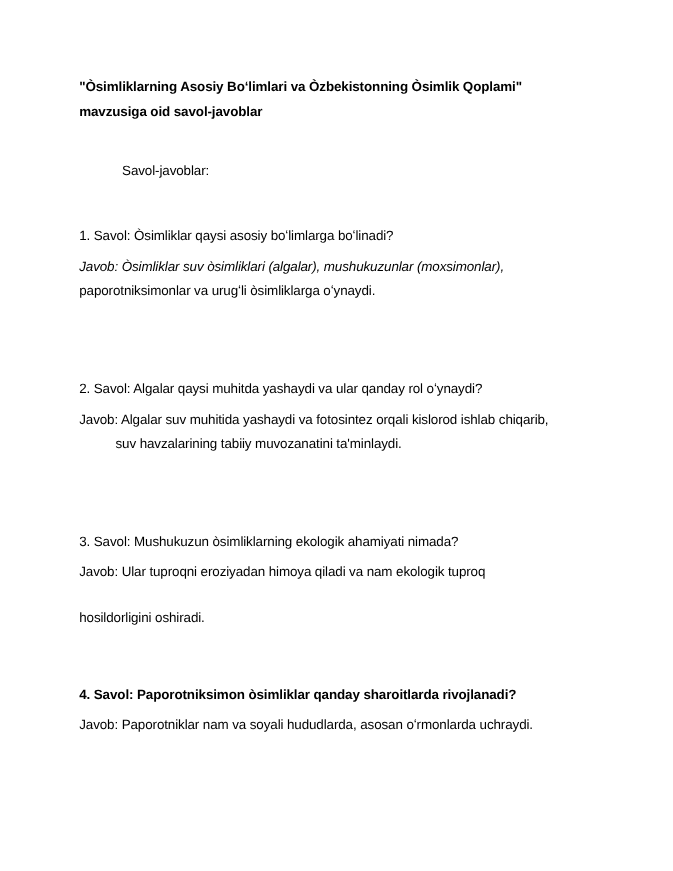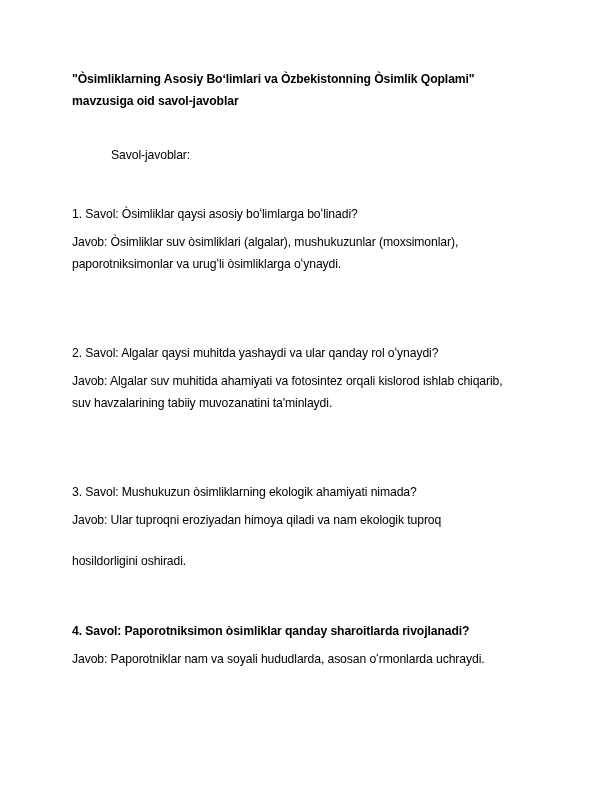--- a/index.html
+++ b/index.html
@@ -38,28 +38,28 @@
 <body>
 
 <div class="page">
   <div class="line title" style="top:68px;">"Òsimliklarning Asosiy Boʻlimlari va Òzbekistonning Òsimlik Qoplami"</div>
   <div class="line title" style="top:90px;">mavzusiga oid savol-javoblar</div>
 
   <div class="line" style="top:144px;margin-left:39px;">Savol-javoblar:</div>
 
   <div>
     <div class="line" style="top:203px;">1. Savol: Òsimliklar qaysi asosiy boʻlimlarga boʻlinadi?</div>
-    <div class="line" style="top:231px;">Javob: Òsimliklar suv òsimliklari (algalar), mushukuzunlar (moxsimonlar),</div>
+    <div class="line" style="top:231px;font-style:italic;">Javob: Òsimliklar suv òsimliklari (algalar), mushukuzunlar (moxsimonlar),</div>
     <div class="line" style="top:253px;">paporotniksimonlar va urugʻli òsimliklarga oʻynaydi.</div>
   </div>
 
   <div>
     <div class="line" style="top:342px;">2. Savol: Algalar qaysi muhitda yashaydi va ular qanday rol oʻynaydi?</div>
-    <div class="line" style="top:370px;">Javob: Algalar suv muhitida ahamiyati va fotosintez orqali kislorod ishlab chiqarib,</div>
-    <div class="line" style="top:392px;">suv havzalarining tabiiy muvozanatini ta'minlaydi.</div>
+    <div class="line" style="top:370px;">Javob: Algalar suv muhitida yashaydi va fotosintez orqali kislorod ishlab chiqarib,</div>
+    <div class="line" style="top:392px;margin-left:33px;">suv havzalarining tabiiy muvozanatini ta'minlaydi.</div>
   </div>
 
   <div>
     <div class="line" style="top:481px;">3. Savol: Mushukuzun òsimliklarning ekologik ahamiyati nimada?</div>
     <div class="line" style="top:509px;">Javob: Ular tuproqni eroziyadan himoya qiladi va nam ekologik tuproq</div>
     <div class="line" style="top:531px;margin-top:19px;">hosildorligini oshiradi.</div>
   </div>
 
   <div>
     <div class="line" style="top:620px;font-weight:bold;">4. Savol: Paporotniksimon òsimliklar qanday sharoitlarda rivojlanadi?</div>

